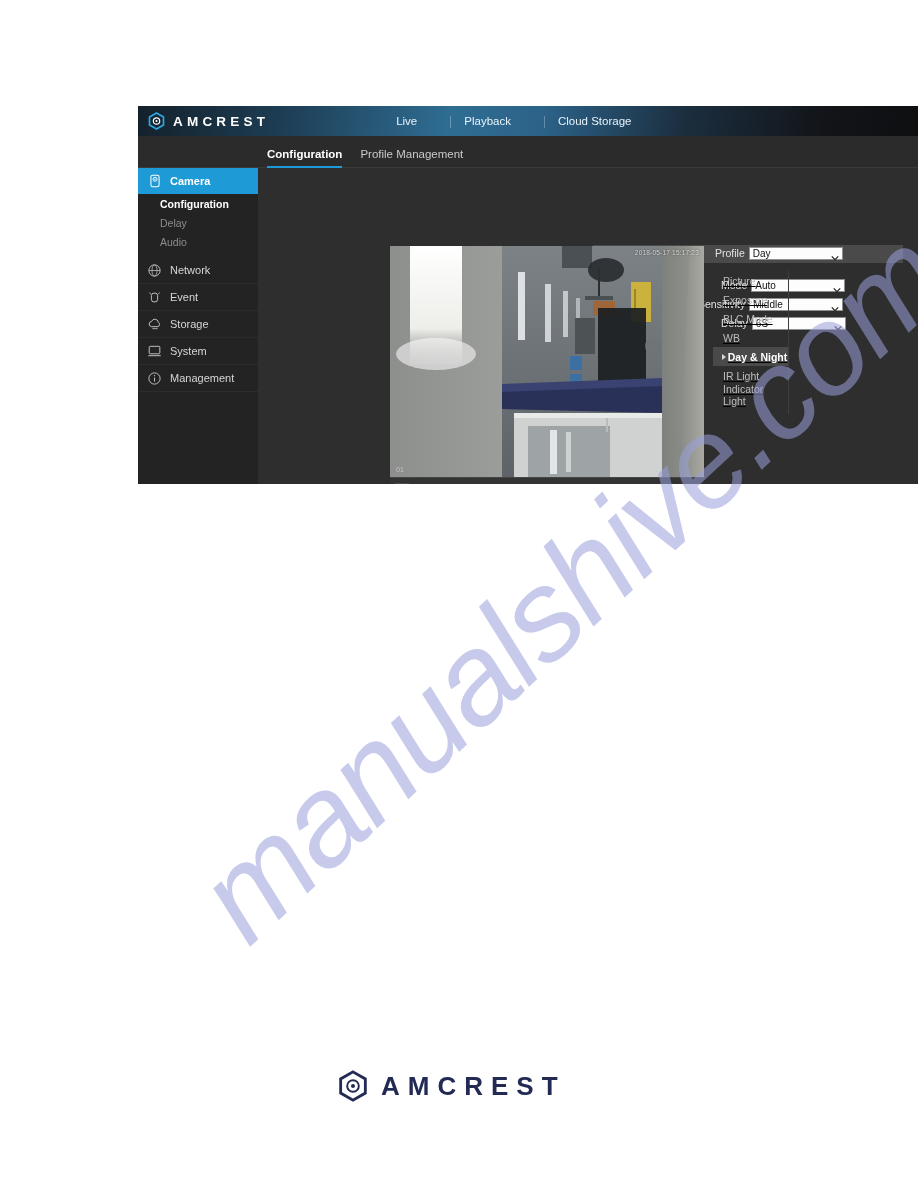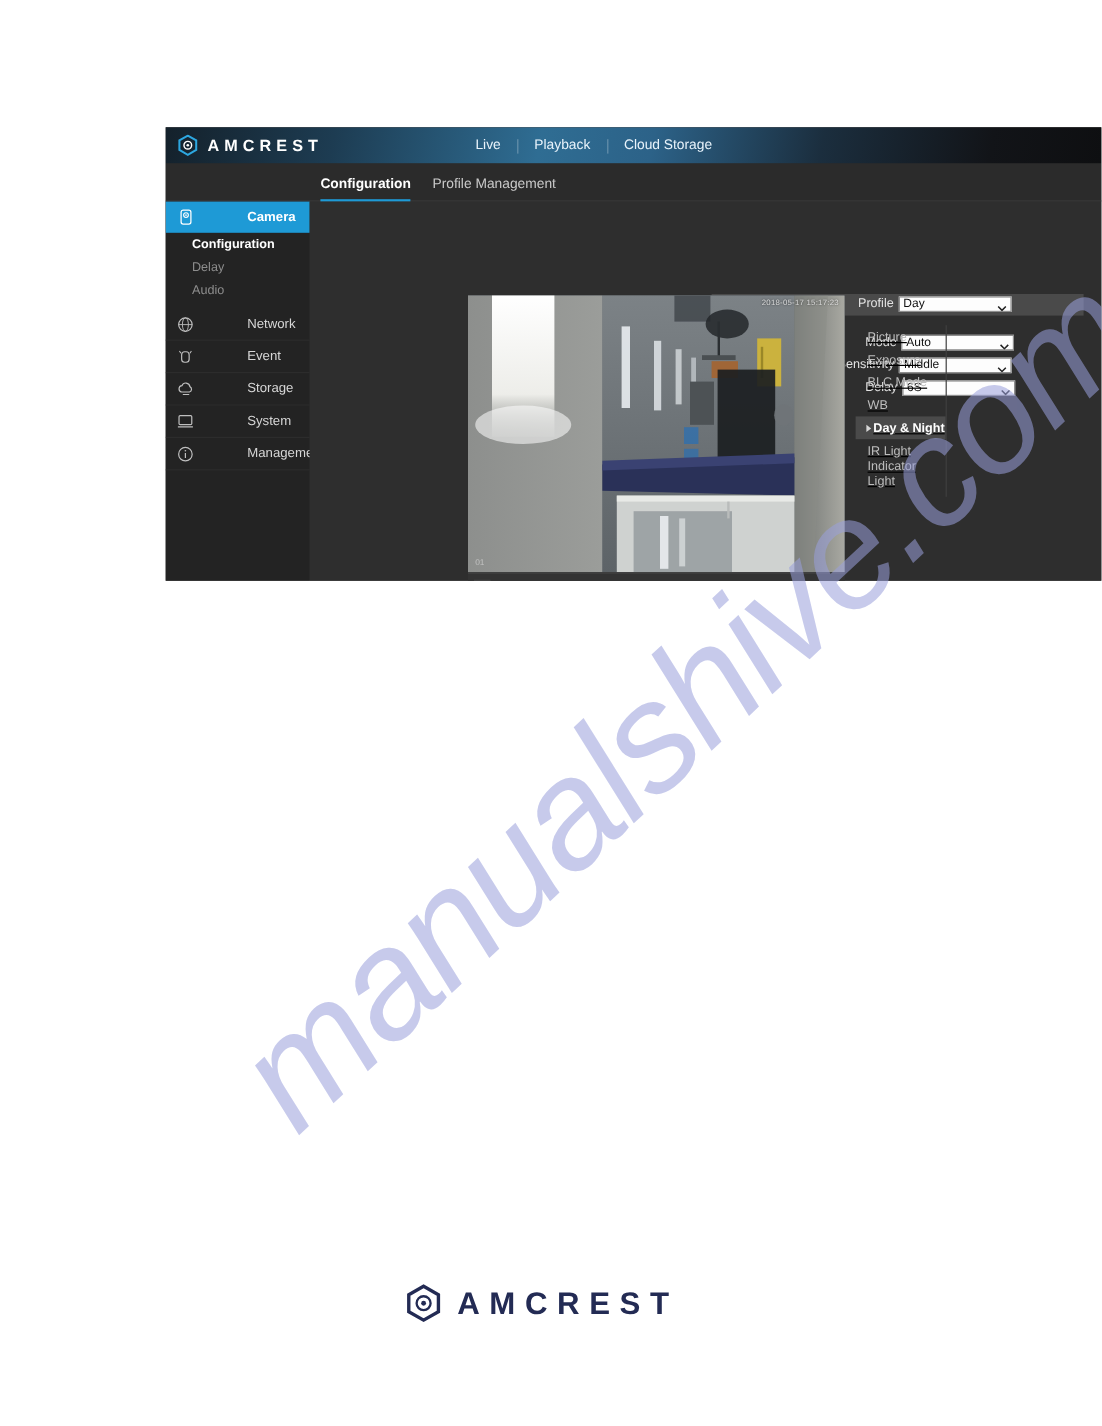--- a/index.html
+++ b/index.html
@@ -37,21 +37,21 @@
   .topbar{
     position:relative;height:30px;width:100%;
     background:linear-gradient(100deg,#14212b 0%,#1d3c52 18%,#2f6d93 40%,#2c6288 52%,#1b2e3e 70%,#121418 88%,#0e0f11 100%);
     display:flex;align-items:center;
   }
   .brand{display:flex;align-items:center;margin-left:10px;}
   .brand-mark{width:17px;height:18px;position:relative;margin-right:8px;}
   .brand-word{
     color:#ffffff;font-size:13.5px;letter-spacing:4.2px;font-weight:600;
   }
-  .topnav{display:flex;align-items:center;margin-left:113px;}
+  .topnav{display:flex;align-items:center;margin-left:113px;gap:19px;}
   .topnav a{
     color:#e8f3fb;font-size:11.5px;text-decoration:none;padding:0 14px;
     position:relative;
   }
   .topnav a+a::before{
     content:"";position:absolute;left:0;top:1px;height:12px;width:1px;
     background:rgba(255,255,255,.28);
   }
 
   
@@ -70,21 +70,20 @@
 
   
   .body{display:flex;height:316px;}
 
   
   .sidebar{width:120px;background:#232323;flex:none;position:relative;}
   .nav-item{
     height:26px;display:flex;align-items:center;padding-left:8px;
     color:#d6d6d6;font-size:11px;cursor:pointer;position:relative;
     border-bottom:1px solid #2c2c2c;
-    gap:36px;
   }
   .nav-item .ico{width:17px;height:15px;margin-right:7px;flex:none;display:flex;align-items:center;justify-content:center;}
   .nav-item.active{
     background:#1e9ad6;color:#ffffff;font-weight:bold;border-bottom:none;
   }
   .nav-item.active::after{
     content:"";position:absolute;right:-11px;top:0;
     border-top:13px solid transparent;border-bottom:13px solid transparent;
     border-left:11px solid #1e9ad6;
   }

